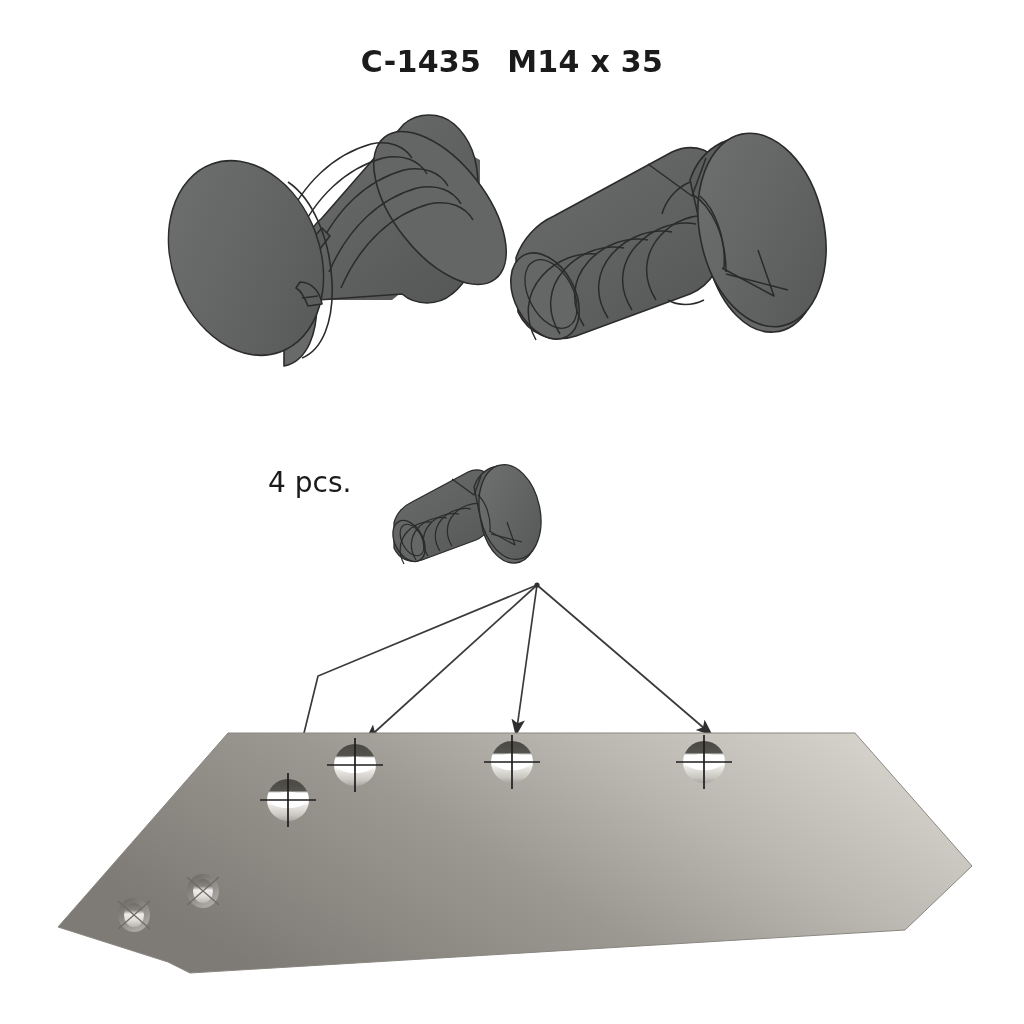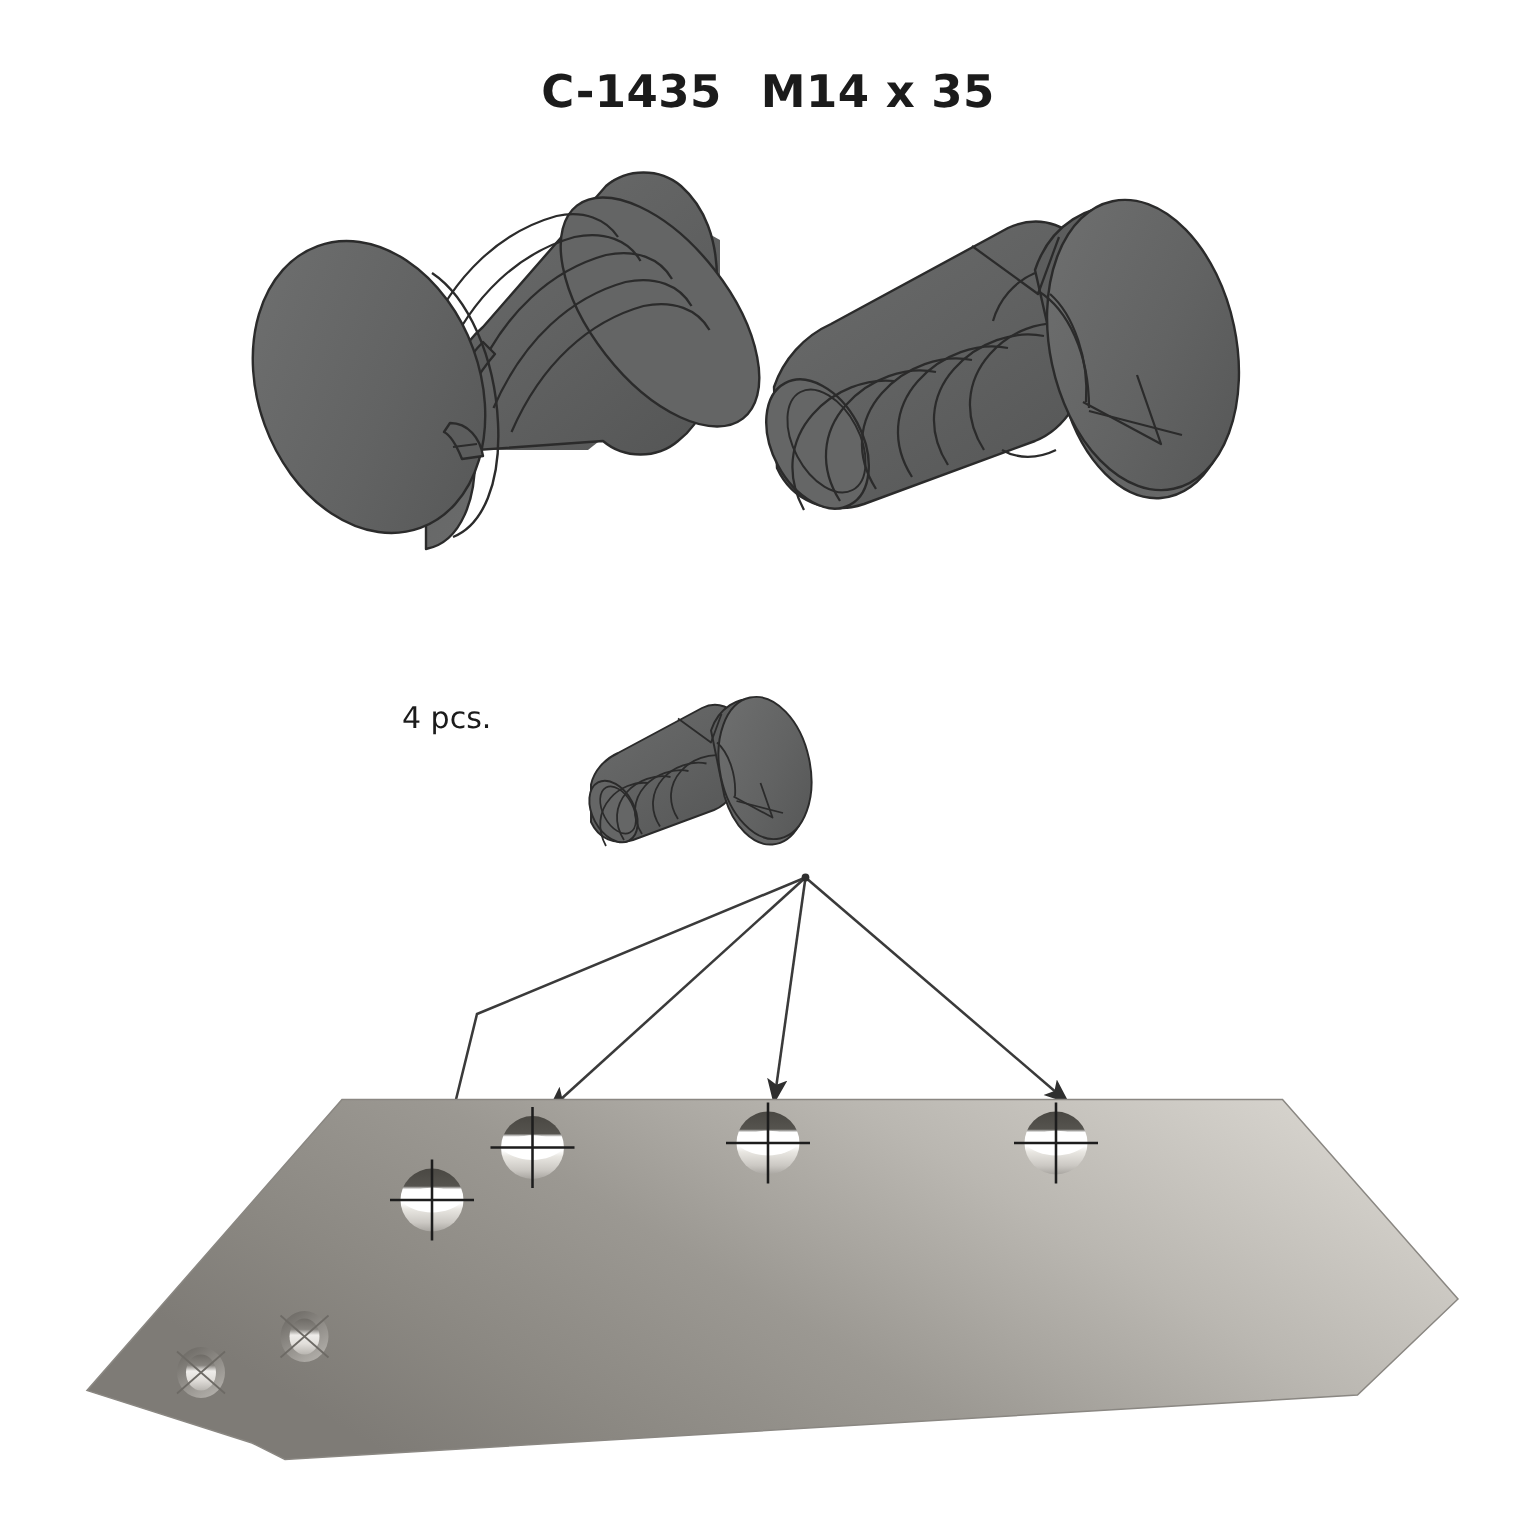--- a/index.html
+++ b/index.html
@@ -37,21 +37,21 @@
     font-size: 30px;
     font-weight: bold;
     color: #1b1b1b;
     letter-spacing: 0.3px;
   }
   .hdr-gap { display: inline-block; width: 26px; }
   .qty {
     position: absolute;
     left: 268px;
     top: 466px;
-    font-size: 20px;
+    font-size: 28px;
     font-weight: normal;
     color: #1b1b1b;
     white-space: pre;
   }
   svg.art {
     position: absolute;
     left: 0; top: 0;
     width: 1024px;
     height: 1024px;
     display: block;

